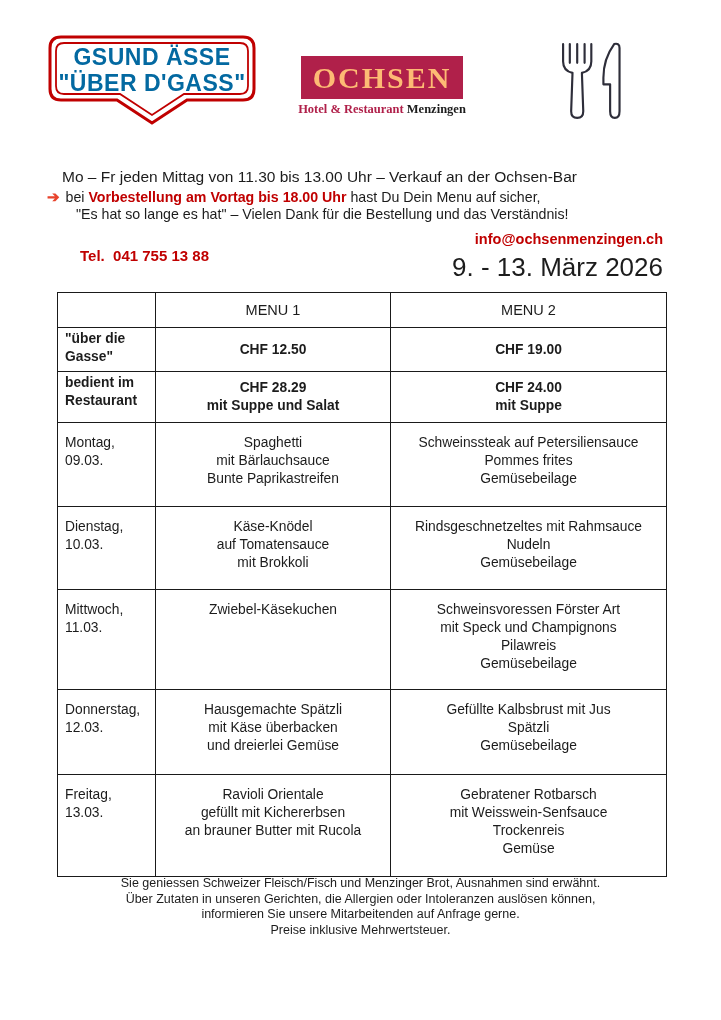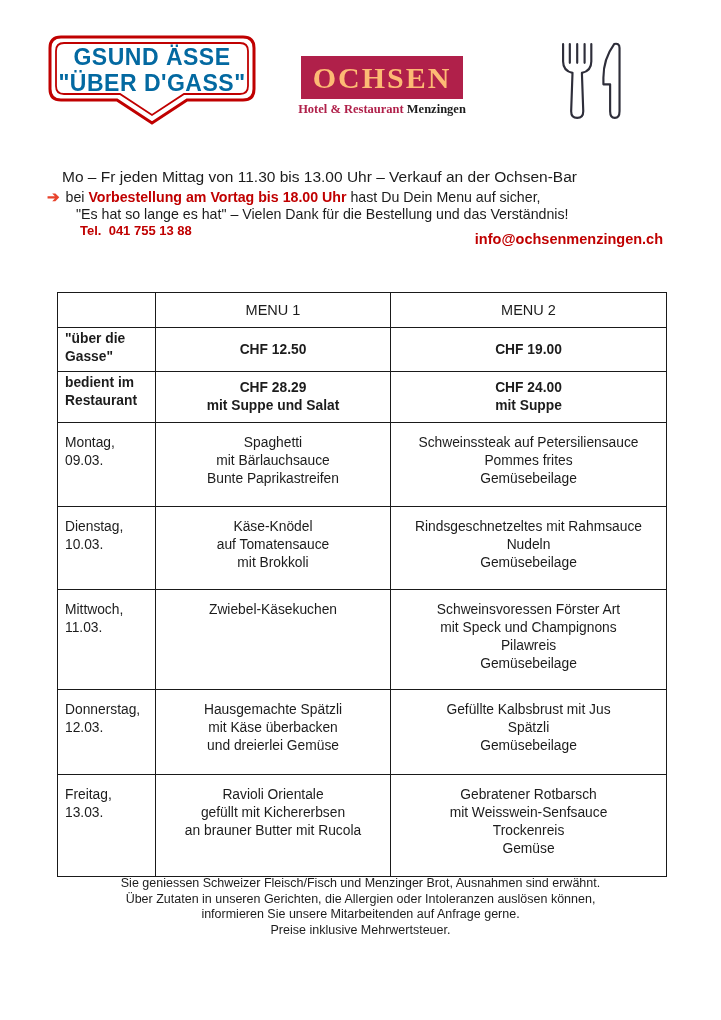--- a/index.html
+++ b/index.html
@@ -45,21 +45,21 @@
   .line1 { position: absolute; left: 62px; top: 144px; font-size: 15.5px; color: #1c1c1c; white-space: nowrap; margin-top: 24px; }
   .line2 { position: absolute; left: 62px; top: 163px; font-size: 16.5px; font-weight: bold; white-space: nowrap; }
   .line2 .red { color: #c00000; margin-right: 16px; }
   .line2 a.link { color: #1b6ec2; text-decoration: underline; }
 
   .arrowline { position: absolute; left: 47px; top: 188px; font-size: 14.2px; white-space: nowrap; }
   .arrowline .arrow-glyph { color: #e8432c; font-weight: bold; margin-right: 6px; font-size: 15px; }
   .arrowline .red { color: #c00000; font-weight: bold; }
   .line4 { position: absolute; left: 76px; top: 206px; font-size: 14.2px; white-space: nowrap; }
 
-  .tel { position: absolute; left: 80px; top: 223px; font-size: 13px; font-weight: bold; color: #c00000; white-space: pre; }
+  .tel { position: absolute; left: 80px; top: 247px; font-size: 15px; font-weight: bold; color: #c00000; white-space: pre; }
   .email { position: absolute; right: 58px; top: 231px; font-size: 14.5px; font-weight: bold; color: #c00000; }
 
   
   .doc-title { position: absolute; left: 57px; top: 254px; font-size: 25px; color: #1c1c1c; }
   .doc-date  { position: absolute; right: 58px; top: 252px; font-size: 26px; color: #1c1c1c; }
 
   
   .menu-table {
     position: absolute; left: 57px; top: 292px;
     border-collapse: collapse; table-layout: fixed;
@@ -123,20 +123,21 @@
 
 
   <div class="arrowline">
     <span class="arrow-glyph">➔</span><span>bei </span><span class="red">Vorbestellung am Vortag bis 18.00 Uhr</span><span> hast Du Dein Menu auf sicher,</span>
   </div>
   <div class="line4">"Es hat so lange es hat" – Vielen Dank für die Bestellung und das Verständnis!</div>
 
   <div class="tel">Tel.  041 755 13 88</div>
   <div class="email">info@ochsenmenzingen.ch</div>
 
+  <div class="doc-date">9. - 13. März 2026</div>
 
   <table class="menu-table">
     <colgroup>
         <col class="col-label">
         <col class="col-m1">
         <col class="col-m2">
       </colgroup>
     <tbody>
         <tr>
       <th></th>

